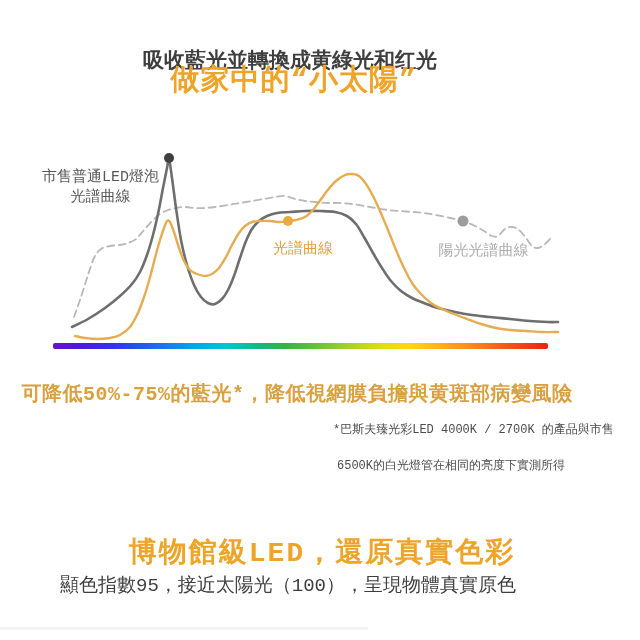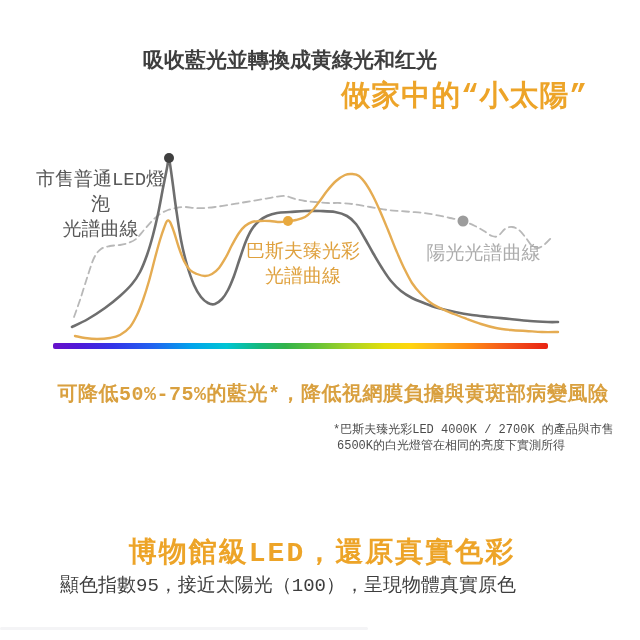--- a/index.html
+++ b/index.html
@@ -7,50 +7,50 @@
     position:relative;width:640px;height:640px;margin:0 auto;background:#ffffff;
     font-family:Liberation Mono, monospace;overflow:hidden;
   }
   .abs{position:absolute;}
   
   .headline-sub{
     left:0;top:46px;width:580px;text-align:center;
     font-size:21px;font-weight:600;color:#3e3e3e;
   }
   .headline-main{
-    left:0;top:76px;width:588px;text-align:right;
+    left:0;top:60px;width:588px;text-align:center;
     font-size:29px;font-weight:700;color:#eda428;letter-spacing:1px;
   }
   
   .chart{left:0;top:145px;width:640px;height:212px;}
   .chart svg{position:absolute;left:0;top:0;width:640px;height:212px;overflow:visible;}
   .curve{fill:none;stroke-linecap:round;stroke-linejoin:round;}
   .curve-0{stroke-width:2.6px;}
   .curve-1{stroke-width:2.4px;}
   .curve-2{stroke-width:1.8px;}
-  .chart-label{position:absolute;text-align:center;font-size:19px;line-height:1.32;font-weight:500;}
+  .chart-label{position:absolute;text-align:center;font-size:15px;line-height:1.32;font-weight:500;}
   .lbl-market{left:28px;top:23px;width:145px;color:#585858;}
   .lbl-basf{left:233px;top:95px;width:140px;color:#dfa13e;}
   .lbl-sun{left:411px;top:97px;width:145px;color:#acacac;}
   
   .spectrum-bar{
     left:53px;top:343px;width:495px;height:6px;border-radius:2px;
     background:#888;
   }
   
   .benefit-line{
     left:0;top:380px;width:594px;text-align:center;
-    font-size:20px;font-weight:700;color:#d9a03f;letter-spacing:0.5px;padding-left:36px;
+    font-size:20px;font-weight:700;color:#d9a03f;letter-spacing:0.5px;
   }
   
   .footnote{
     left:333px;top:423px;width:290px;
     font-size:12px;line-height:1.32;color:#4c4c4c;text-align:left;
   }
-  .footnote .fn2{padding-left:4px;}
+  .footnote .fn2{padding-left:4px;margin-top:20px;}
   
   .museum-title{
     left:0;top:533px;width:644px;text-align:center;
     font-size:28px;font-weight:700;color:#eda428;letter-spacing:2px;
   }
   .museum-sub{
     left:0;top:572px;width:576px;text-align:center;
     font-size:19px;font-weight:500;color:#3e3e3e;
   }
   
@@ -74,21 +74,20 @@
       <circle r="5" cx="169" cy="13" fill="#3F3F3F"></circle>
       <circle r="5" cx="288" cy="76" fill="#E8A93E"></circle>
       <circle r="5.5" cx="463" cy="76" fill="#9C9C9C"></circle>
     </svg>
 
     <div class="chart-label lbl-market">
       <div>市售普通LED燈泡</div>
       <div>光譜曲線</div>
     </div>
     <div class="chart-label lbl-basf">
-      <div>巴斯夫臻光彩</div>
       <div>光譜曲線</div>
     </div>
     <div class="chart-label lbl-sun">陽光光譜曲線</div>
   </div>
 
   <div class="abs spectrum-bar" id="spectrum-bar" style="background: linear-gradient(90deg, rgb(103, 18, 201) 0%, rgb(80, 24, 216) 5%, rgb(51, 51, 232) 12%, rgb(34, 98, 240) 20%, rgb(2, 164, 236) 28%, rgb(0, 197, 212) 35%, rgb(22, 184, 120) 42%, rgb(51, 179, 74) 47%, rgb(99, 194, 56) 53%, rgb(168, 211, 37) 60%, rgb(228, 222, 10) 67%, rgb(255, 214, 14) 72%, rgb(255, 183, 29) 77%, rgb(255, 140, 20) 84%, rgb(245, 90, 27) 91%, rgb(232, 35, 19) 100%);"></div>
 
   <div class="abs benefit-line">可降低50%-75%的藍光*，降低視網膜負擔與黄斑部病變風險</div>
 
   <div class="abs footnote">

